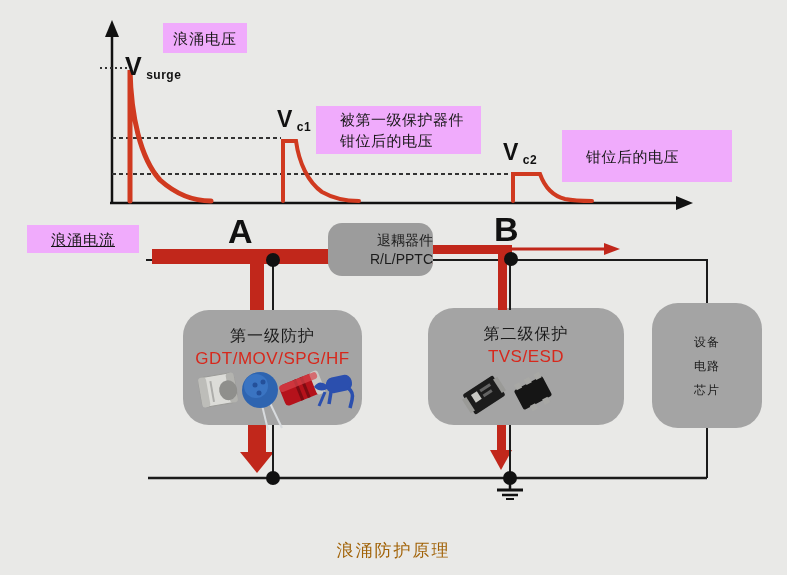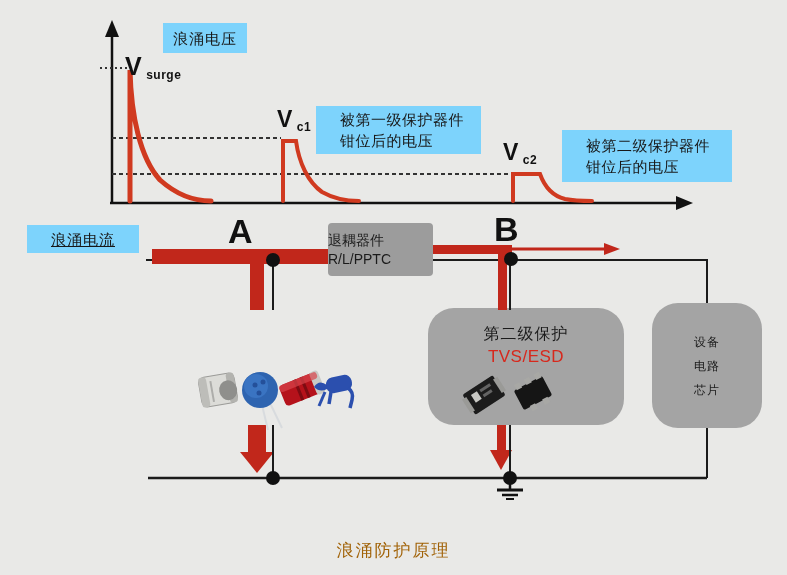--- a/index.html
+++ b/index.html
@@ -4,33 +4,33 @@
 <style>
   html,body{margin:0;padding:0;}
   body{font-family:"Liberation Sans","DejaVu Sans",sans-serif;}
   #stage{
     position:relative;width:787px;height:575px;background:#e9e9e7;overflow:hidden;
   }
   svg.layer{position:absolute;left:0;top:0;pointer-events:none;}
   #wires-under{z-index:1;}
   #overlay{z-index:3;}
   .tag{
-    position:absolute;z-index:2;background:#7dd3fc;color:#181818;
+    position:absolute;z-index:2;background:#f0abfc;color:#181818;
     display:flex;align-items:center;justify-content:center;text-align:center;
     font-size:15px;line-height:21px;letter-spacing:1px;
   }
   .tag.left-align{justify-content:flex-start;text-align:left;padding-left:24px;letter-spacing:0.5px;}
   .tag.blue{background:#2e8fc2;color:#ffffff;}
   .graybox{
     position:absolute;z-index:2;background:#a4a4a4;color:#1b1b1b;text-align:center;
   }
   .rounded{border-radius:26px;}
   .decoupler{
-    background:#9c9c9c;border-radius:4px;font-size:14px;line-height:19px;
-    display:flex;flex-direction:column;align-items:flex-start;justify-content:center;
+    background:#9c9c9c;border-radius:14px;font-size:14px;line-height:19px;
+    display:flex;flex-direction:column;align-items:flex-end;justify-content:center;
   }
   .stagebox .boxtitle{font-size:16px;letter-spacing:1px;color:#1b1b1b;margin-top:16px;}
   .stagebox .boxdevices{font-size:17px;color:#d7281c;margin-top:2px;letter-spacing:0.5px;}
   .loadbox{display:flex;flex-direction:column;align-items:center;justify-content:center;
     font-size:12px;line-height:24px;letter-spacing:1px;}
   .nodeletter{
     position:absolute;z-index:4;font-size:34px;font-weight:bold;color:#111;line-height:1;
   }
   .vlabel{position:absolute;z-index:4;color:#111;white-space:nowrap;}
   .vlabel .sym{font-weight:bold;font-size:25px;}
@@ -73,37 +73,40 @@
 
   <div class="tag left-align" style="left:316px;top:106px;width:141px;height:48px;">
     <div>
       <div>被第一级保护器件</div>
       <div>钳位后的电压</div>
     </div>
   </div>
 
   <div class="tag left-align" style="left:562px;top:130px;width:146px;height:52px;">
     <div>
-      <div>被第二级保护器件</div>
       <div>钳位后的电压</div>
     </div>
   </div>
 
 
   <div class="tag" style="left:27px;top:225px;width:112px;height:28px;text-decoration:underline;">浪涌电流</div>
 
 
   <div class="nodeletter" style="left:228px;top:214px;">A</div>
   <div class="nodeletter" style="left:494px;top:212px;">B</div>
 
   <div class="graybox decoupler" style="left:328px;top:223px;width:105px;height:53px;">
     <div>退耦器件</div>
     <div>R/L/PPTC</div>
   </div>
 
+  <div class="graybox rounded stagebox" style="left:183px;top:310px;width:179px;height:115px;">
+    <div class="boxtitle">第一级防护</div>
+    <div class="boxdevices">GDT/MOV/SPG/HF</div>
+  </div>
 
   <div class="graybox rounded stagebox" style="left:428px;top:308px;width:196px;height:117px;">
     <div class="boxtitle">第二级保护</div>
     <div class="boxdevices">TVS/ESD</div>
   </div>
 
   <div class="graybox rounded loadbox" style="left:652px;top:303px;width:110px;height:125px;">
     <div>设备</div>
     <div>电路</div>
     <div>芯片</div>

